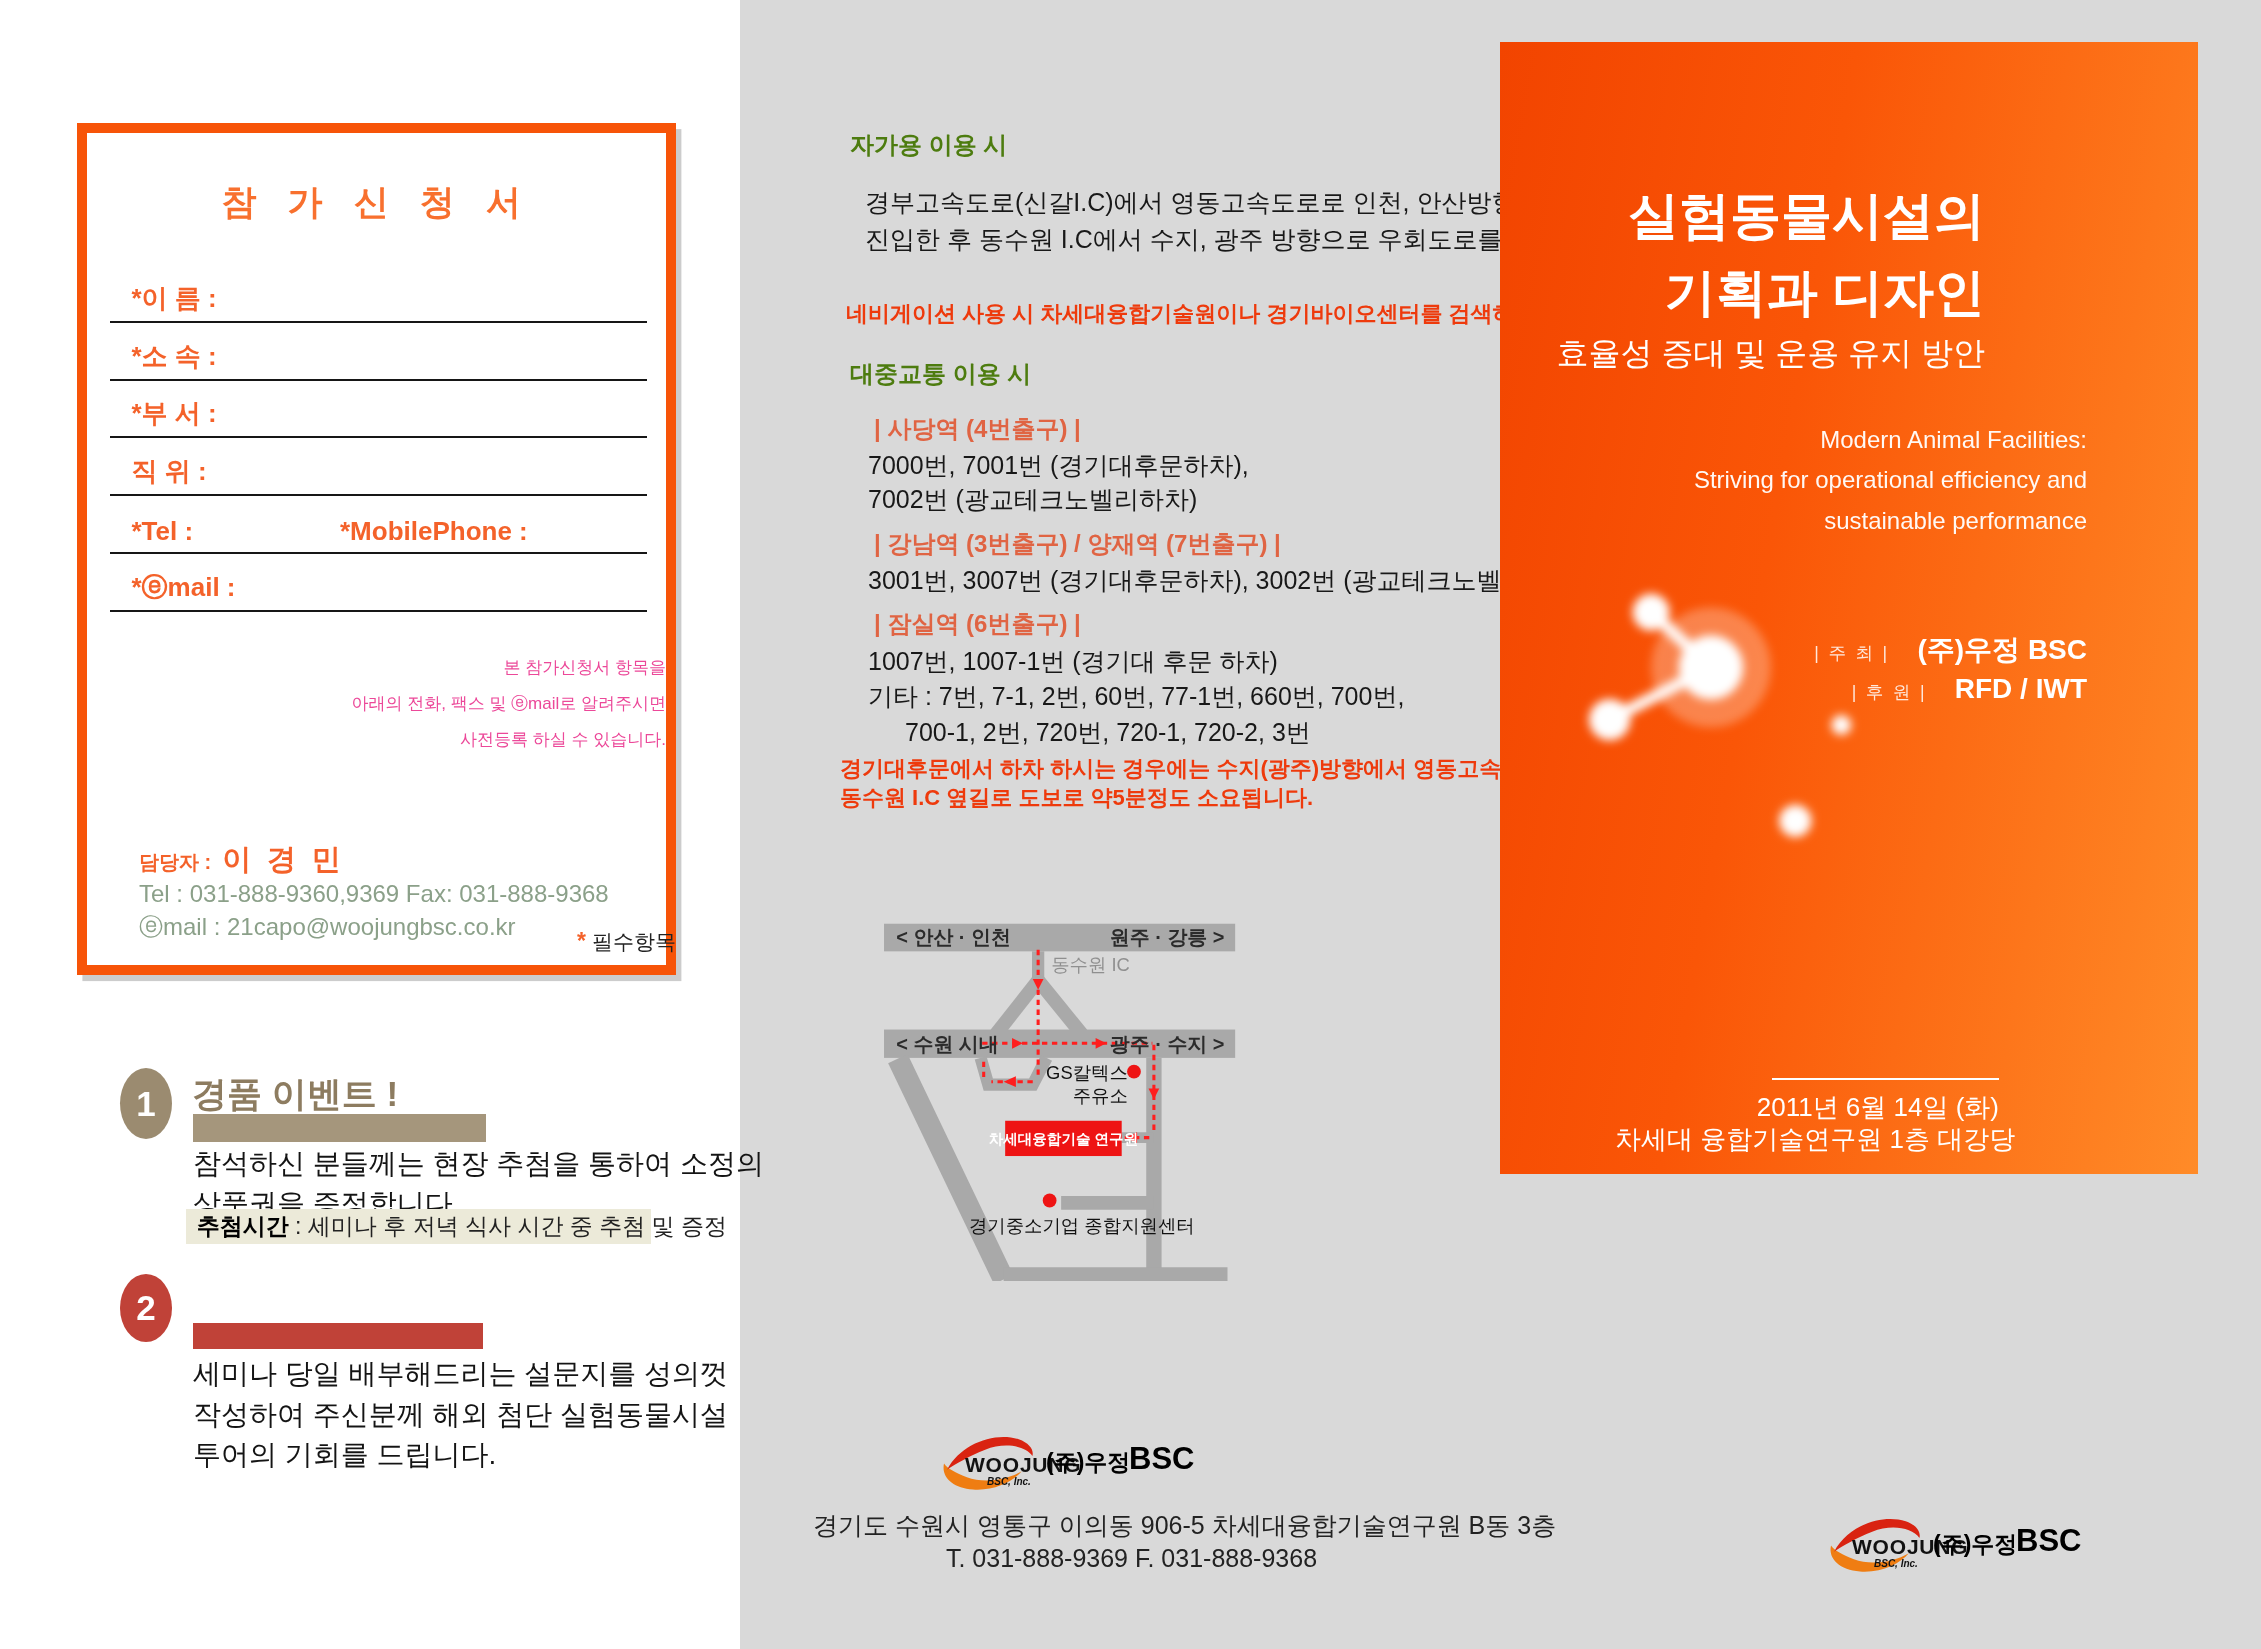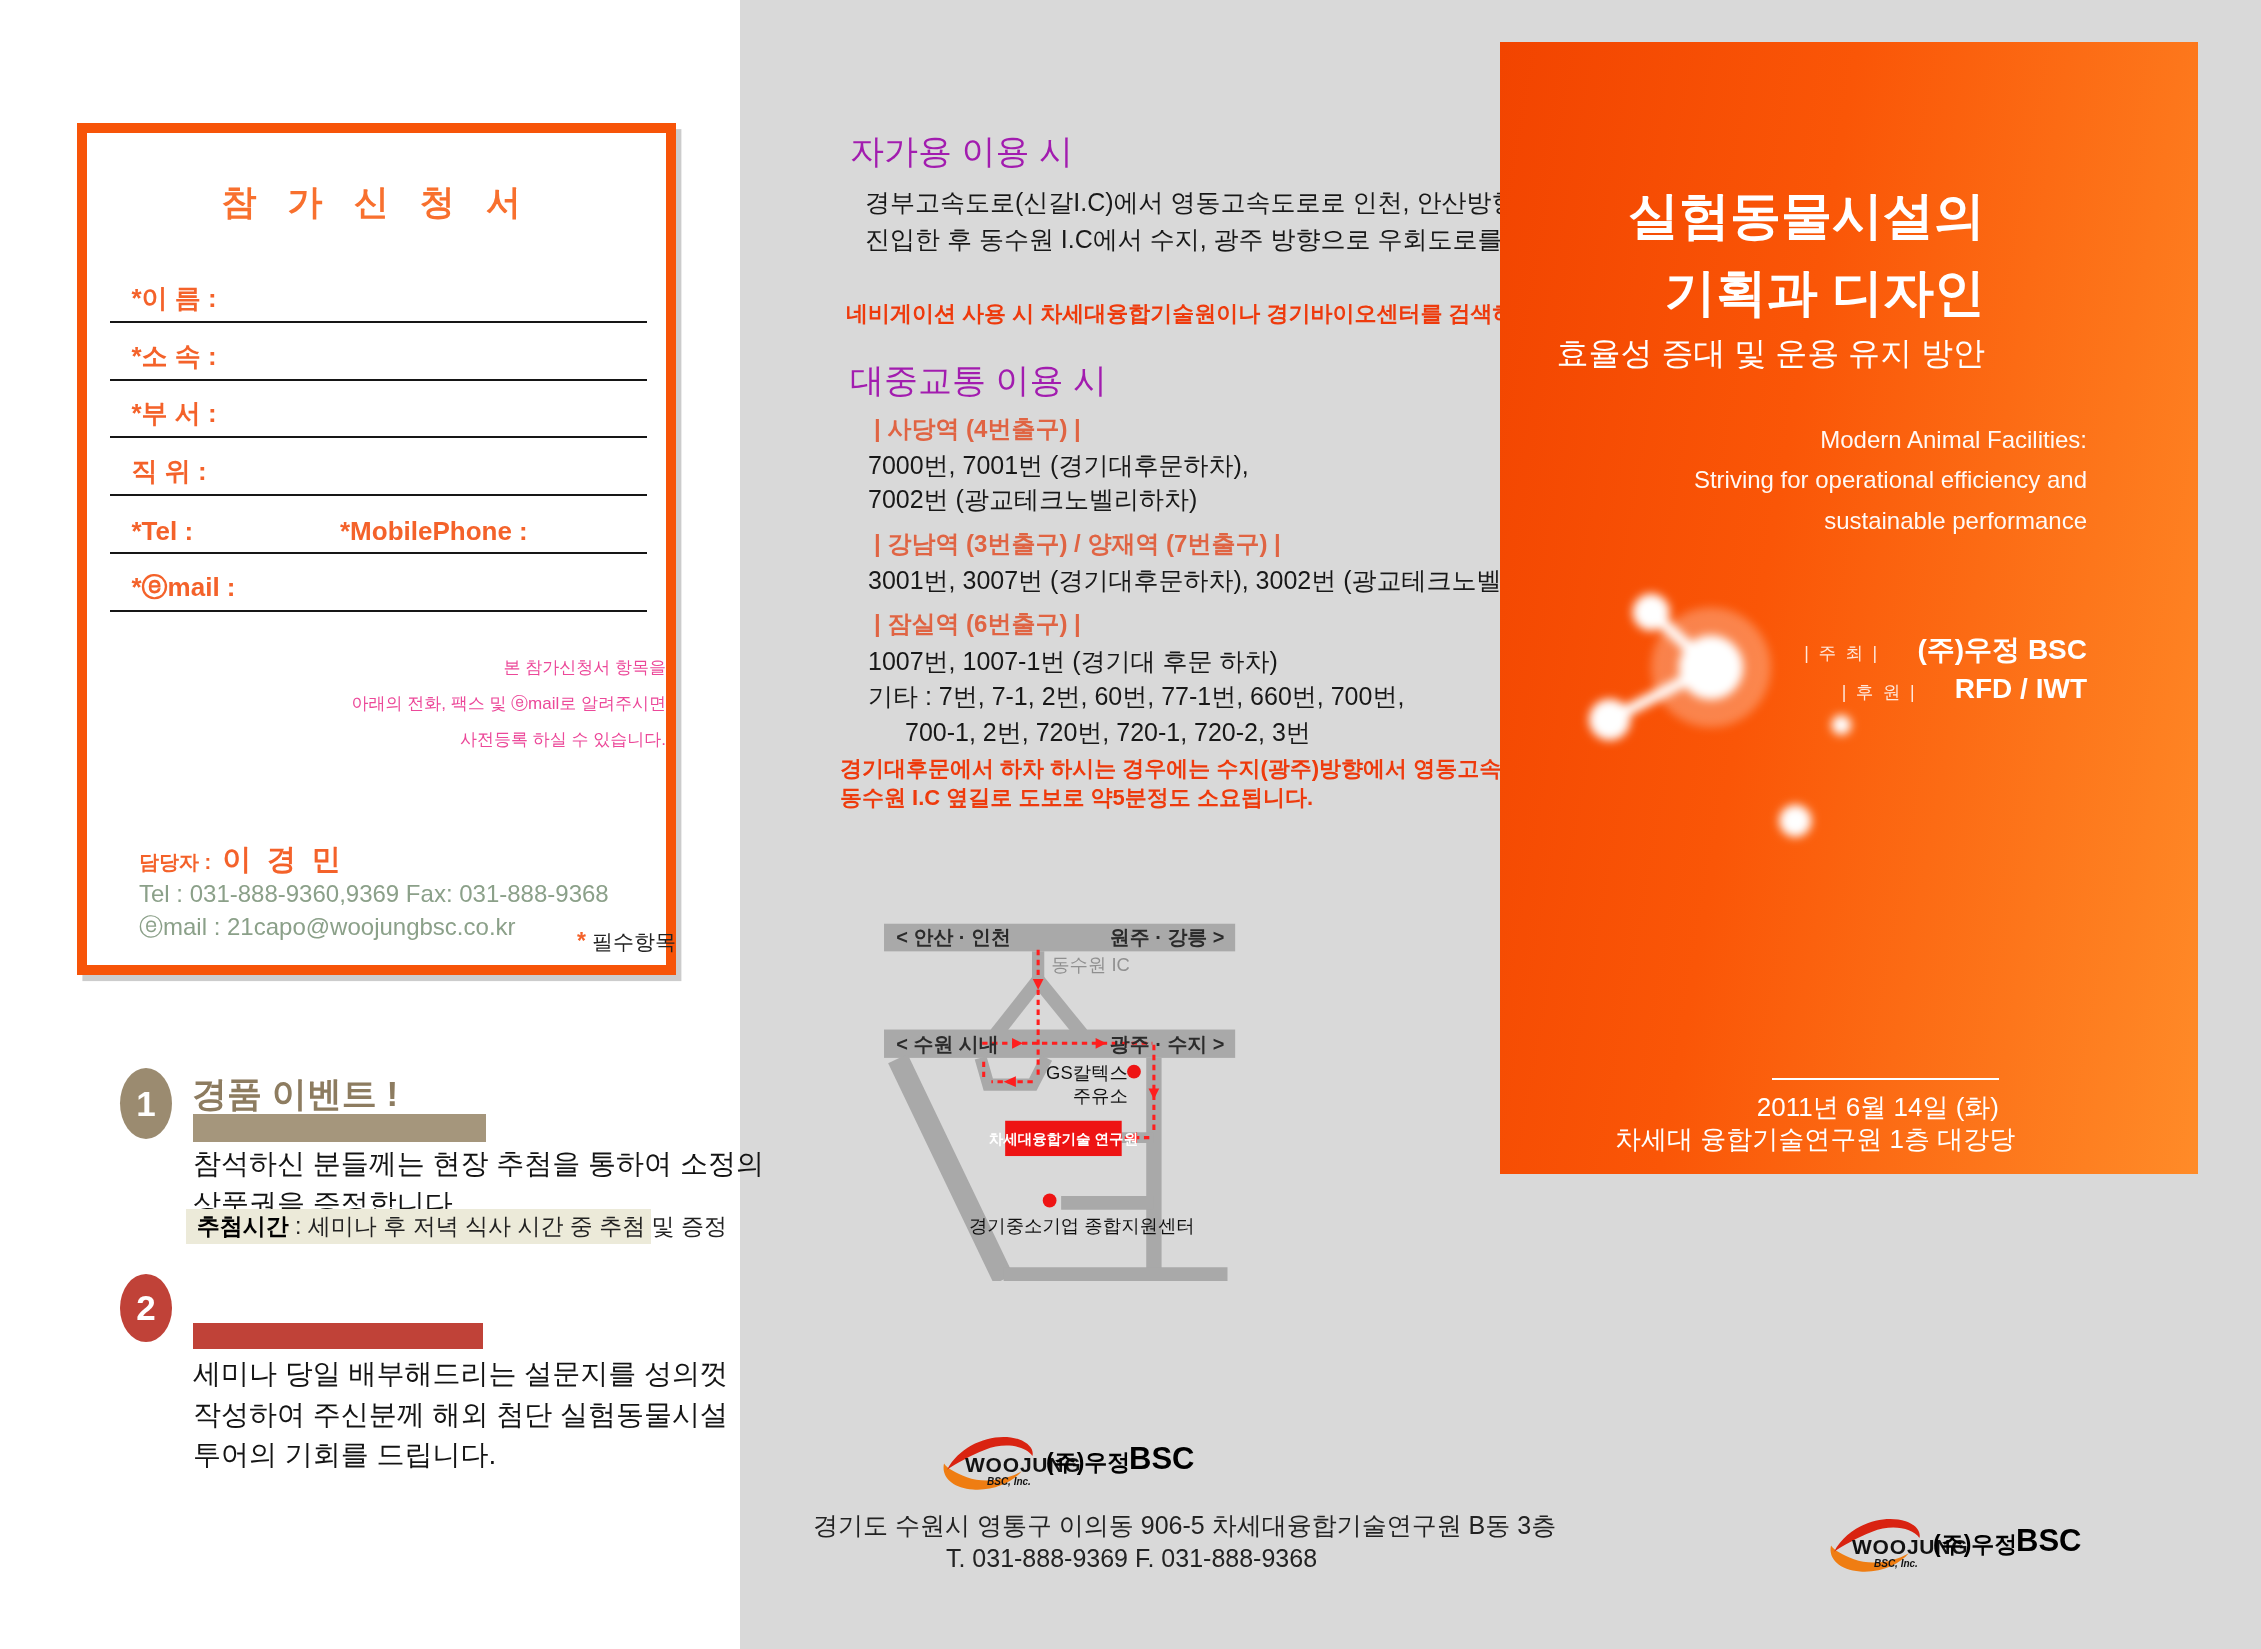--- a/index.html
+++ b/index.html
@@ -30,40 +30,40 @@
   .ev-head{position:absolute;font-size:35px;font-weight:bold;white-space:nowrap}
   .ev-bar{position:absolute}
   .ev-line{position:absolute;font-size:28px;color:#141414;white-space:nowrap}
   #hl-box{left:186px;top:1209px;width:454px;height:35px;background:#ecead9;font-size:23px;
           line-height:35px;padding-left:10.7px;white-space:nowrap;color:#222}
   #hl-box b{font-weight:bold;color:#000}
   #slogan{left:115px;top:1521px;font-size:34px;font-weight:bold;color:#f2691c;letter-spacing:0.8px;white-space:nowrap}
 
   
   #middle-panel{left:740px;top:0;width:760px;height:1650px}
-  .sec-head{position:absolute;color:#a21caf;font-size:34px;font-weight:normal;white-space:nowrap}
+  .sec-head{position:absolute;color:#4d7c0f;font-size:24px;font-weight:bold;white-space:nowrap}
   .body-line{position:absolute;font-size:25px;color:#181818;white-space:nowrap}
   .red-note{position:absolute;font-size:22px;font-weight:bold;color:#ee3a0c;white-space:nowrap}
   .station{position:absolute;font-size:24px;font-weight:bold;color:#e06443;white-space:nowrap}
 
   
   .logo-block{position:absolute;width:246px;height:64px}
   .logo-woojung{position:absolute;left:26px;top:23px;font-size:21px;font-weight:800;color:#111;letter-spacing:0.8px}
   .logo-inc{position:absolute;left:48px;top:46px;font-size:10px;font-weight:bold;font-style:italic;color:#111}
   .logo-kr{position:absolute;left:107px;top:17px;font-size:23px;font-weight:800;color:#000;white-space:nowrap}
   .logo-bsc{position:absolute;left:190px;top:10.7px;font-size:31px;font-weight:900;color:#000}
   .addr-line{position:absolute;left:73px;width:637px;text-align:center;font-size:25px;color:#222;white-space:nowrap}
 
   
   #cover{left:1500px;top:42px;width:698px;height:1132px;
          background:linear-gradient(100deg,#f24400 0%,#fa5607 40%,#ff8b28 100%)}
   .cv-title{position:absolute;right:213px;color:#fff;font-size:51px;font-weight:bold;white-space:nowrap;text-align:right}
   #cv-sub{position:absolute;right:213px;top:290px;color:#fff;font-size:32px;white-space:nowrap}
   .cv-en{position:absolute;right:111px;color:rgba(255,255,255,.96);font-size:24px;white-space:nowrap;text-align:right}
-  .cv-host{position:absolute;right:111px;display:flex;align-items:baseline;justify-content:flex-end;gap:38px;white-space:nowrap}
+  .cv-host{position:absolute;right:111px;display:flex;align-items:baseline;justify-content:flex-end;gap:28px;white-space:nowrap}
   .cv-host .lbl{color:rgba(255,255,255,.85);font-size:17.6px;letter-spacing:2.3px}
   .cv-host .val{color:#fff;font-size:28px;font-weight:bold}
   #cv-line{position:absolute;right:199px;top:1036px;width:227px;height:2.3px;background:#fff}
   .cv-date{position:absolute;right:199px;width:384px;text-align:right;color:#fff;font-size:26px;white-space:nowrap}
 </style>
 </head>
 <body>
 
 <div id="left-panel" class="abs">
 

